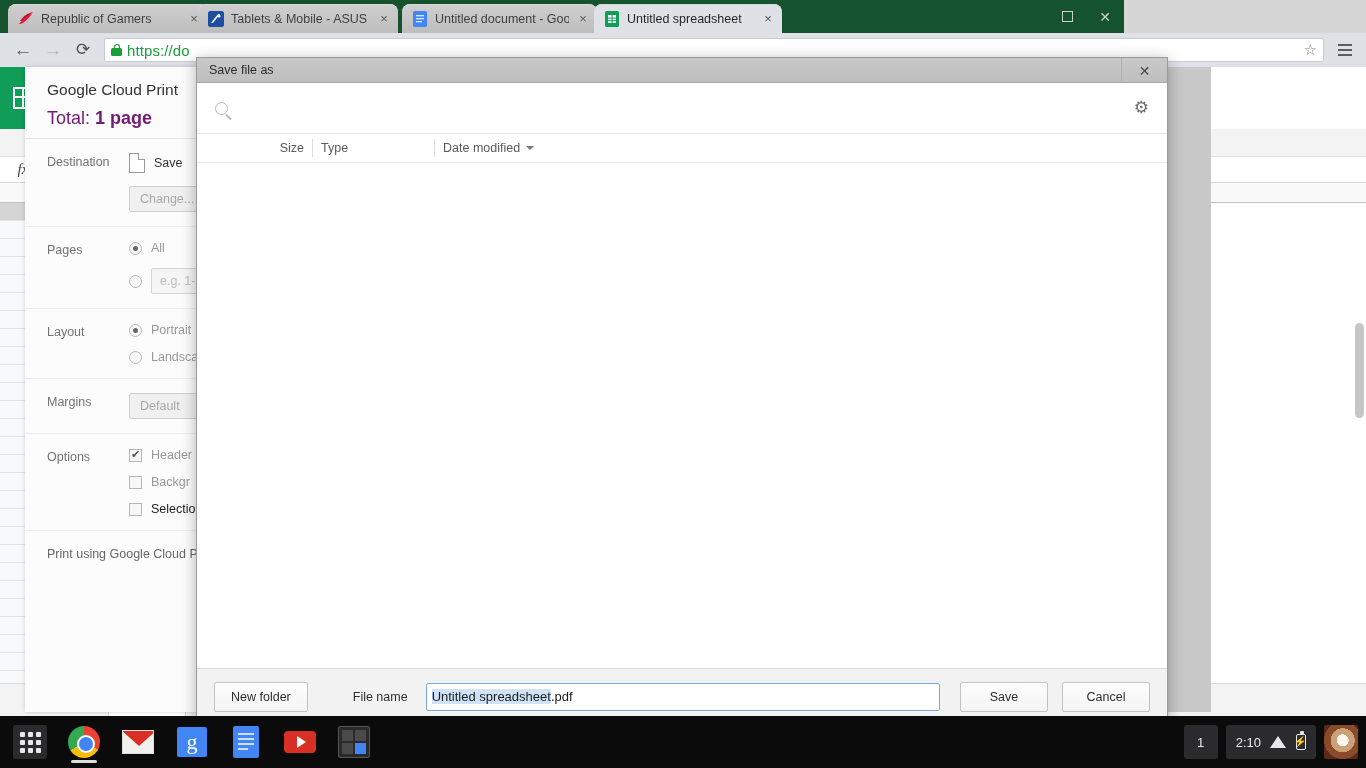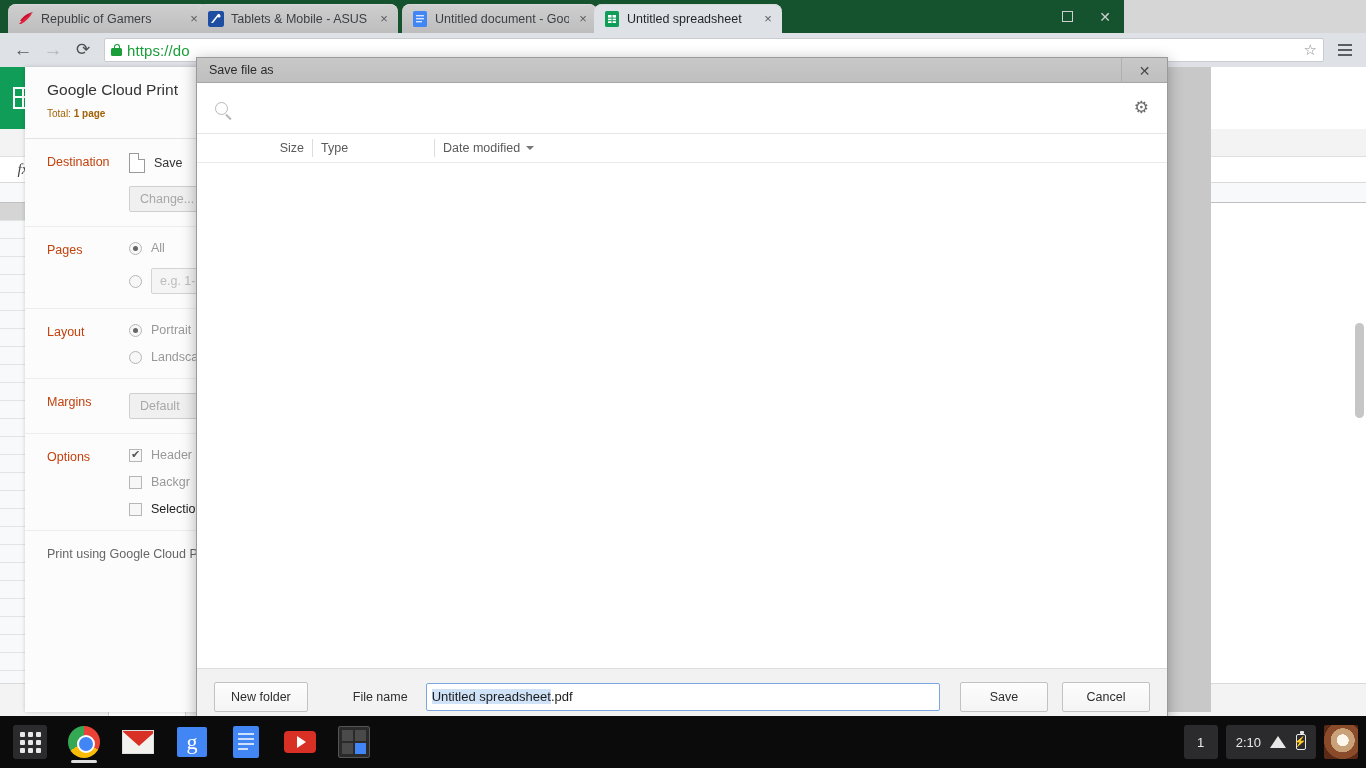--- a/index.html
+++ b/index.html
@@ -123,24 +123,24 @@
     position:absolute; left: 205px; top: 67px; width: 1006px; height: 645px;
     background: #c8c8c8;
   }
   .print-panel {
     position:absolute; left: 25px; top: 67px; width: 284px; height: 645px;
     background: #fcfcfc; border-right: 3px solid #6d28d9;
     box-shadow: 0 0 4px rgba(0,0,0,.18);
   }
   .pp-head { padding: 14px 22px 12px 22px; border-bottom: 1px solid #e3e3e3; height: 72px;}
   .pp-title { font-size: 15.5px; color: #333; margin-bottom: 9px; }
-  .pp-total { font-size: 10px; color: #a16207; }
+  .pp-total { font-size: 18px; color: #701a75; }
   .pp-total b { font-weight: bold; }
   .pp-row { display:flex; padding: 14px 22px; border-bottom: 1px solid #ededed; font-size: 12.5px; }
-  .pp-rowlabel { width: 82px; color: #c2410c; flex: 0 0 82px; padding-top: 2px; }
+  .pp-rowlabel { width: 82px; color: #737373; flex: 0 0 82px; padding-top: 2px; }
   .pp-rowbody { flex: 1 1 auto; display:flex; flex-direction: column; gap: 13px; }
   .pp-line { display:flex; align-items:center; gap: 9px; color: #999; }
   .doc-ico { width:16px; height:20px; background:#fff; border:1px solid #9a9a9a; position: relative;}
   .doc-ico:after { content:""; position:absolute; right:-1px; top:-1px; width:6px;height:6px;background:#fcfcfc;border-left:1px solid #9a9a9a;border-bottom:1px solid #9a9a9a; }
   .pp-btn { height: 26px; background:#f0f0f0; border:1px solid #cfcfcf; border-radius:2px; display:flex; align-items:center; padding:0 10px; color:#a8a8a8; font-size:12.5px; min-width: 74px;}
   .radio { width:13px;height:13px;border-radius:50%;border:1px solid #b6b6b6; background:#f7f7f7; position:relative; flex:0 0 13px;}
   .radio.on:after { content:""; position:absolute; left:3px; top:3px; width:5px;height:5px;border-radius:50%;background:#666; }
   .cbox { width:13px;height:13px;border:1px solid #b6b6b6;background:#f7f7f7; flex:0 0 13px; position:relative;}
   .cbox.on:after{ content:"\2714"; position:absolute; left:1px; top:-2px; font-size:11px; color:#555; }
   .pp-input { height: 26px; background:#f5f5f5; border:1px solid #d4d4d4; border-radius:2px; display:flex; align-items:center; padding:0 8px; color:#bdbdbd; font-size:12.5px; flex:1 1 auto;}

